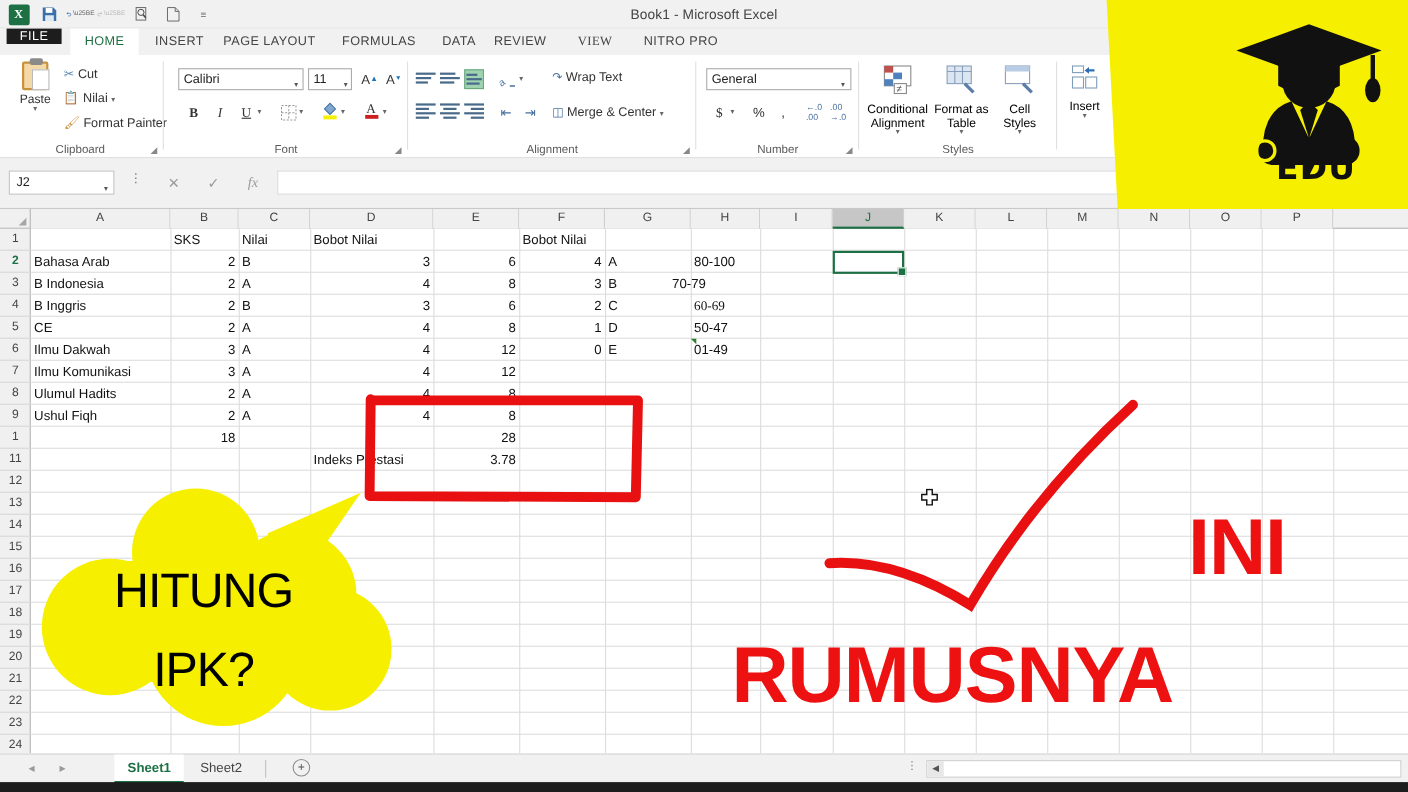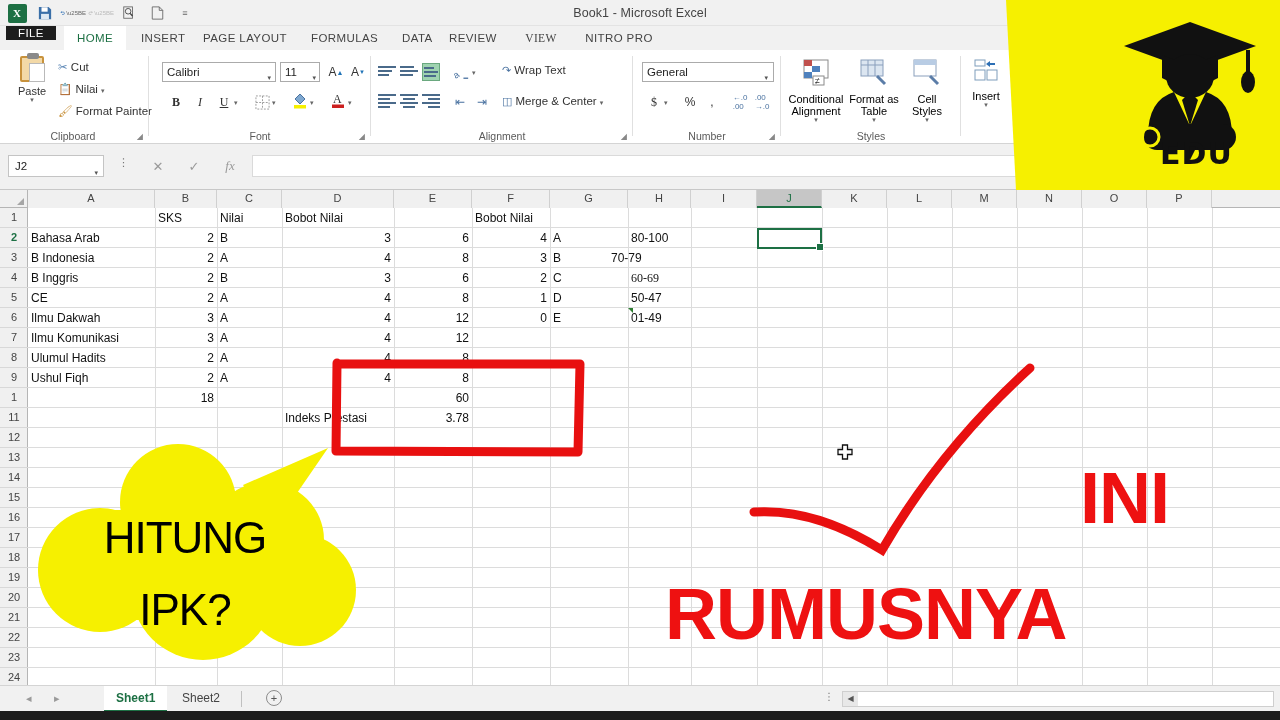--- a/index.html
+++ b/index.html
@@ -652,21 +652,21 @@
       <div class="cell r" style="left: 127px; top: 140px; width: 62px;">2</div>
       <div class="cell" style="left: 189px; top: 140px; width: 65px;">A</div>
       <div class="cell r" style="left: 254px; top: 140px; width: 112px;">4</div>
       <div class="cell r" style="left: 366px; top: 140px; width: 78px;">8</div>
       <div class="cell" style="left: 0px; top: 160px; width: 127px;">Ushul Fiqh</div>
       <div class="cell r" style="left: 127px; top: 160px; width: 62px;">2</div>
       <div class="cell" style="left: 189px; top: 160px; width: 65px;">A</div>
       <div class="cell r" style="left: 254px; top: 160px; width: 112px;">4</div>
       <div class="cell r" style="left: 366px; top: 160px; width: 78px;">8</div>
       <div class="cell r" style="left: 127px; top: 180px; width: 62px;">18</div>
-      <div class="cell r" style="left: 366px; top: 180px; width: 78px;">60</div>
+      <div class="cell r" style="left: 366px; top: 180px; width: 78px;">28</div>
       <div class="cell" style="left: 254px; top: 200px; width: 112px;">Indeks Prestasi</div>
       <div class="cell r" style="left: 366px; top: 200px; width: 78px;">3.78</div>
       <div class="cmt-tri" style="left: 600px; top: 100px;"></div>
       <div id="selbox" style="left: 729px; top: 20px; width: 65px; height: 21px;"></div>
     </div>
   <div id="cursor">
     <svg width="18" height="18" viewBox="0 0 18 18">
       <path d="M6.5 1h5v4.5H16v5h-4.5V15h-5v-4.5H2v-5h4.5z" fill="#fff" stroke="#111" stroke-width="1.3"></path>
     </svg>
   </div>

